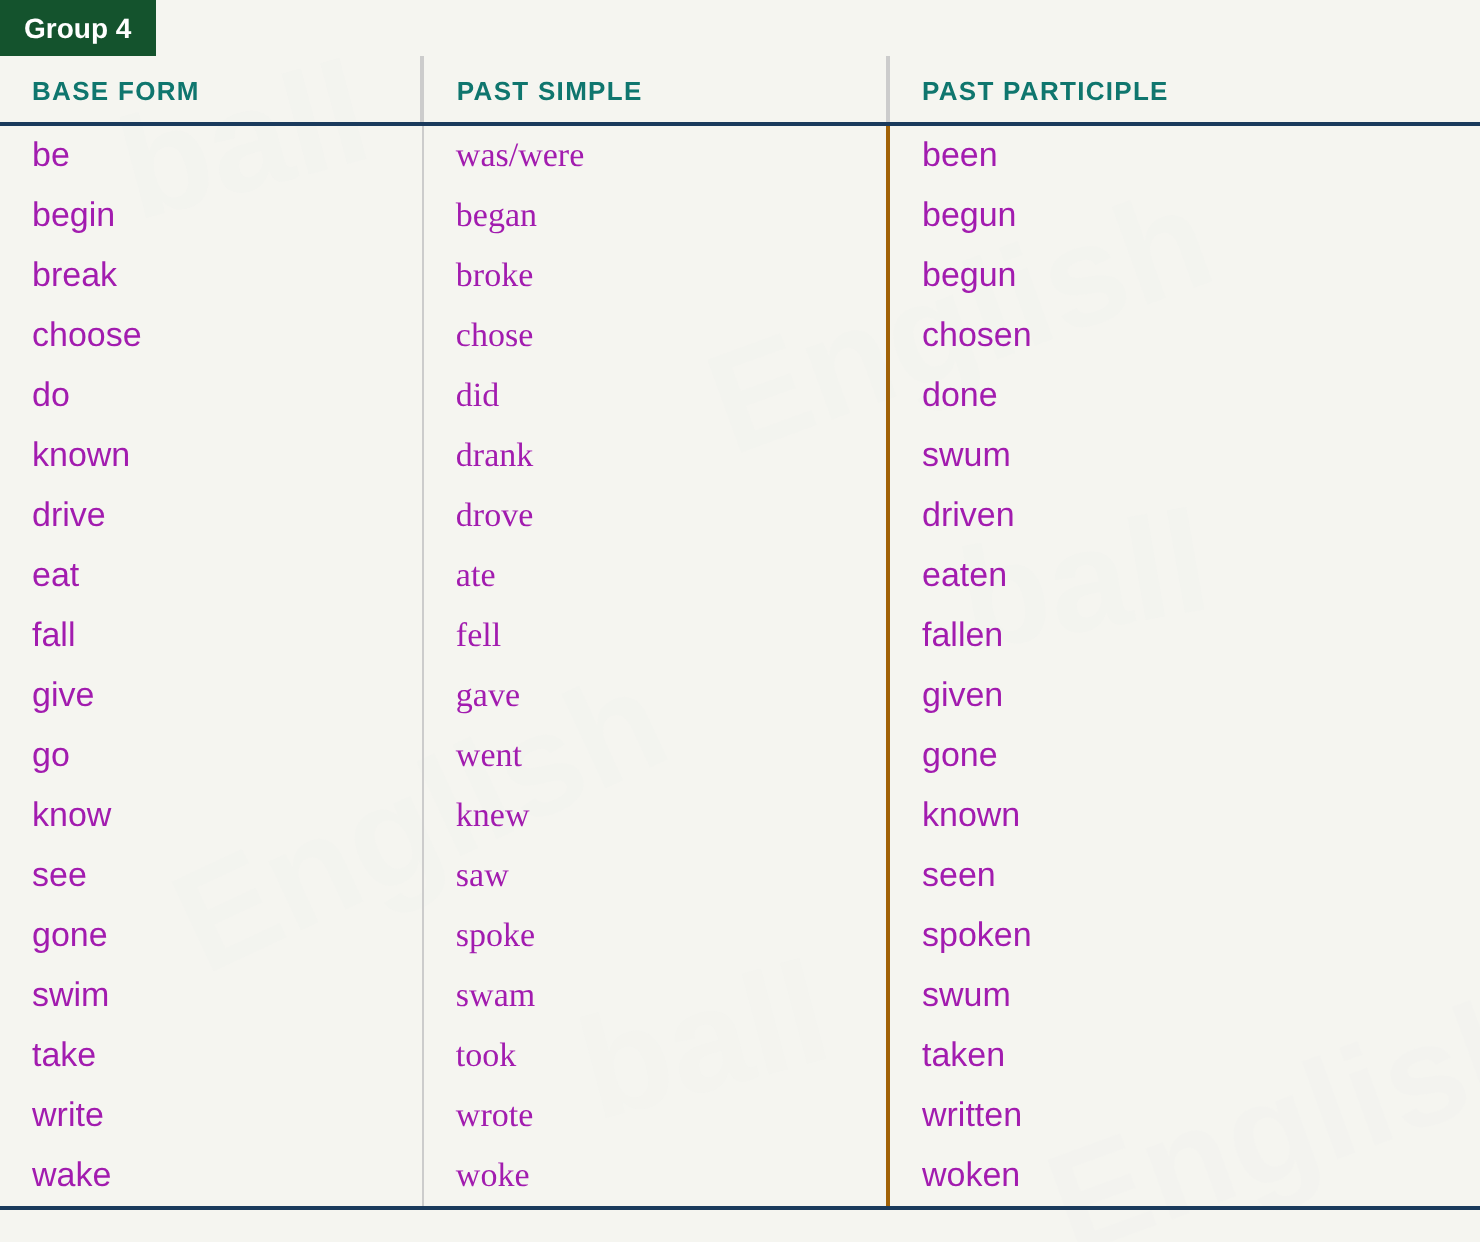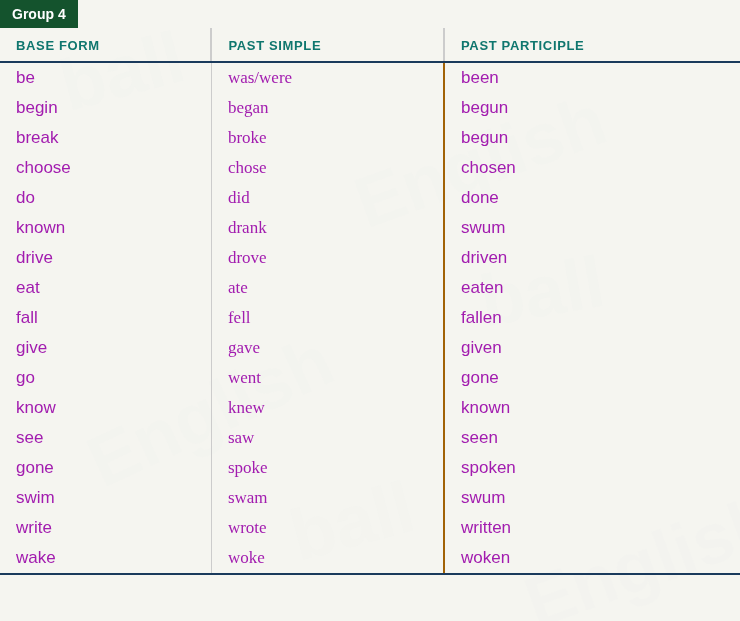--- a/index.html
+++ b/index.html
@@ -202,20 +202,25 @@
             <td>gone</td>
             <td>spoke</td>
             <td>spoken</td>
           </tr>
           <tr>
             <td>swim</td>
             <td>swam</td>
             <td>swum</td>
           </tr>
           <tr>
+            <td>take</td>
+            <td>took</td>
+            <td>taken</td>
+          </tr>
+          <tr>
             <td>write</td>
             <td>wrote</td>
             <td>written</td>
           </tr>
           <tr>
             <td>wake</td>
             <td>woke</td>
             <td>woken</td>
           </tr>
         </tbody>

